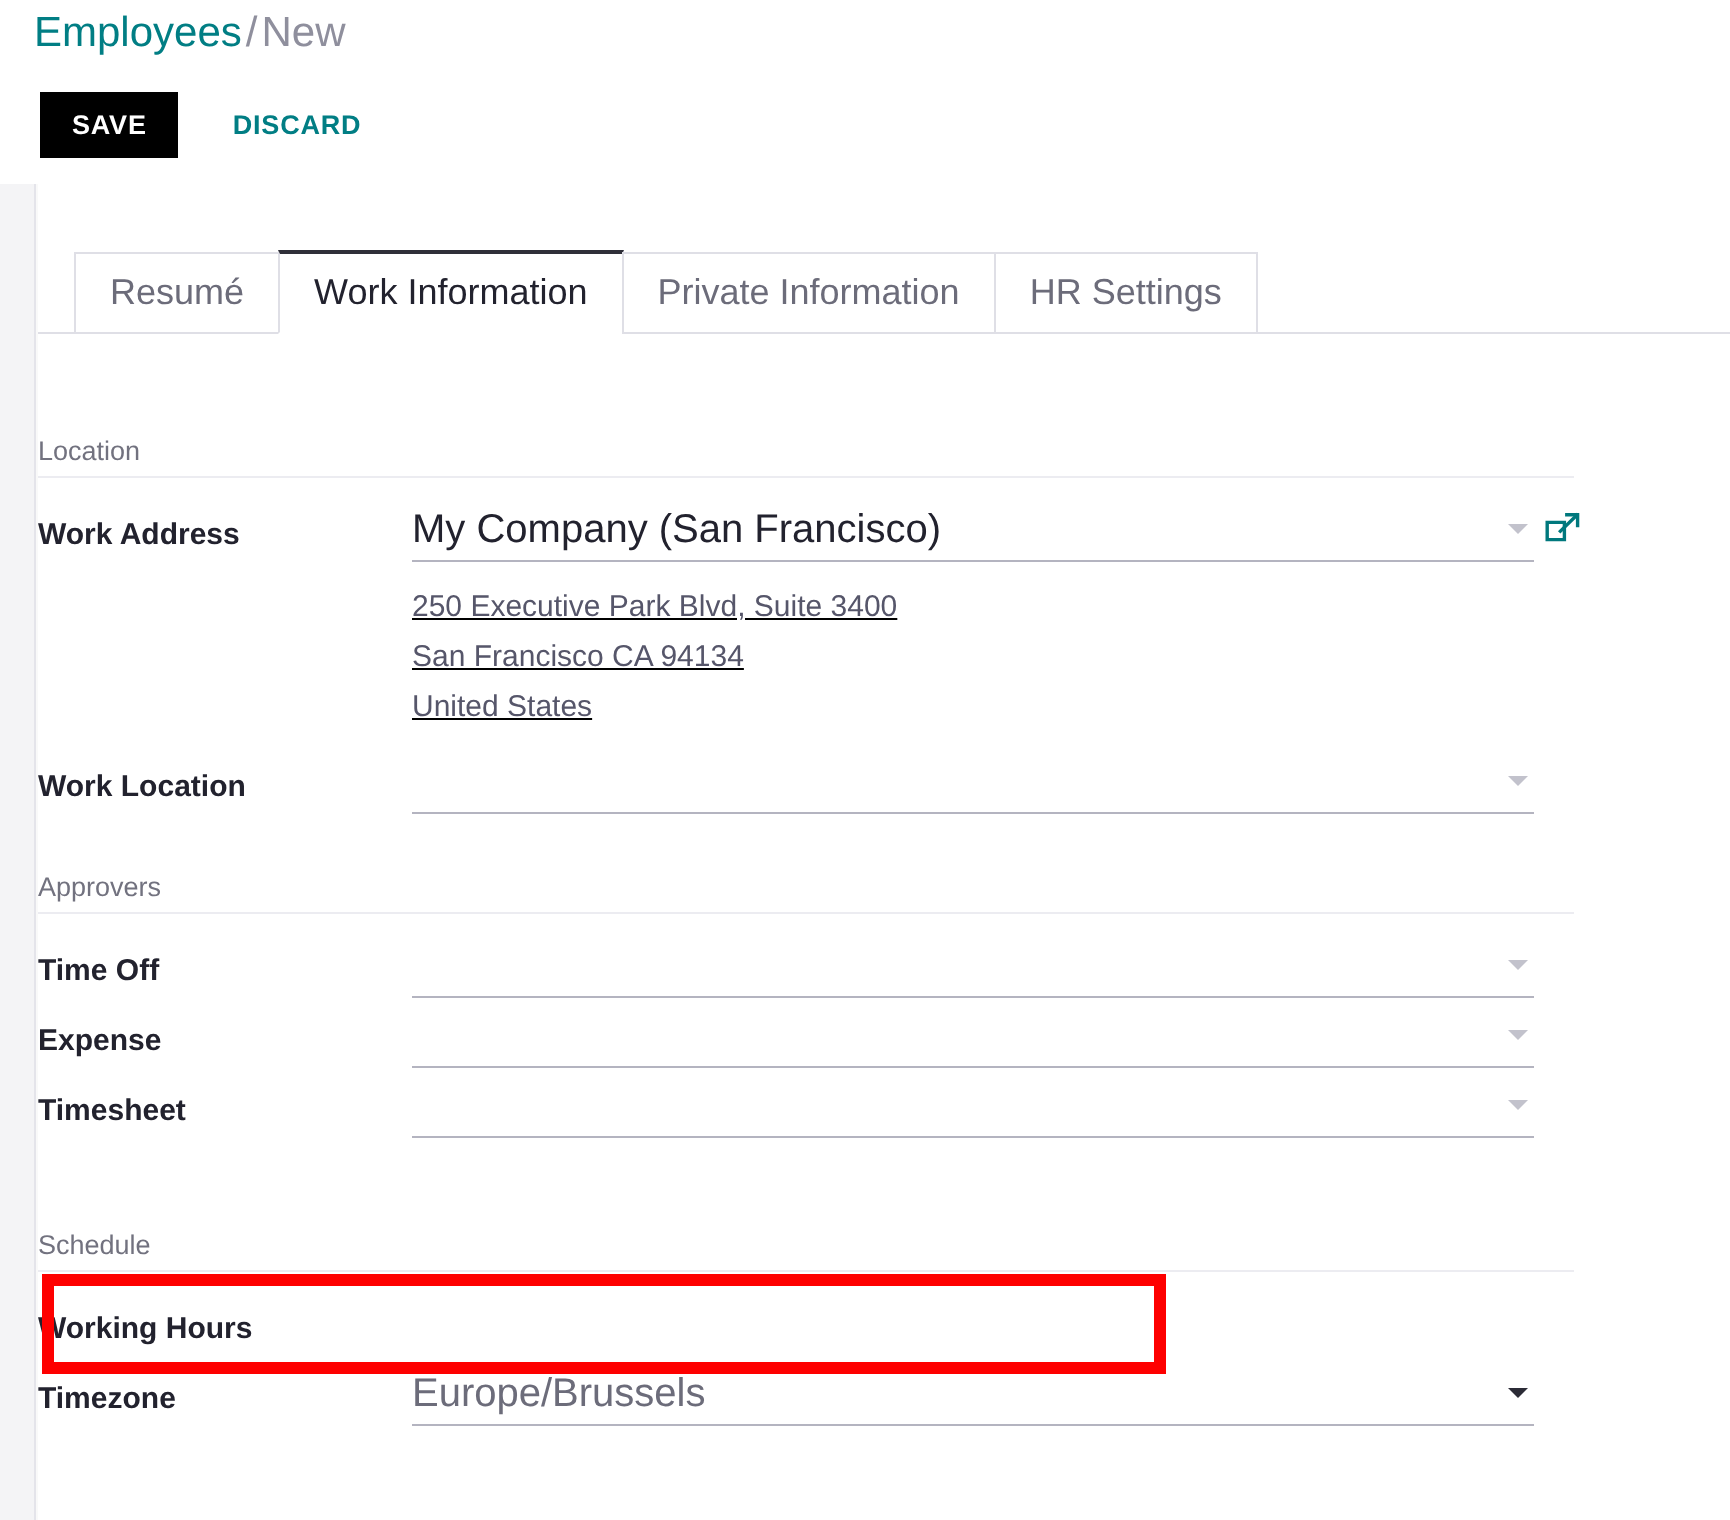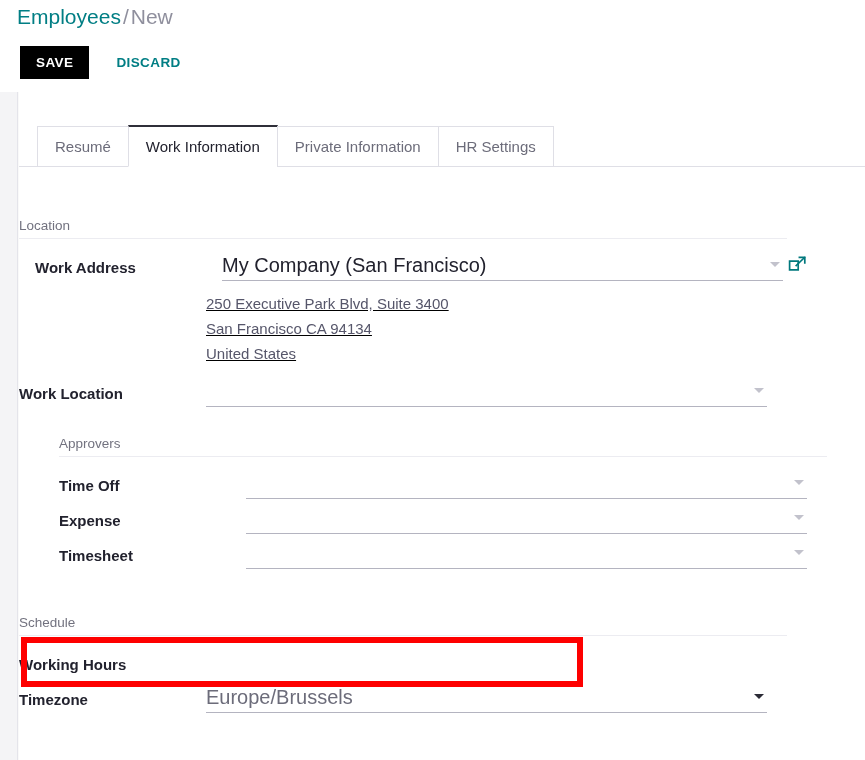--- a/index.html
+++ b/index.html
@@ -108,21 +108,21 @@
     background: #dfdfe6;
     z-index: 0;
   }
   .tab {
     position: relative;
     z-index: 1;
     height: 41px;
     display: flex;
     align-items: center;
     padding: 0 17px;
-    font-size: 15px;
+    font-size: 18px;
     color: #6c6c7a;
     background: #ffffff;
     border: 1px solid #dfdfe6;
     border-bottom: 1px solid #dfdfe6;
     cursor: pointer;
     white-space: nowrap;
   }
   .tab + .tab { margin-left: -1px; }
   .tab:first-child { margin-left: 18px; }
   .tab.active {
@@ -249,21 +249,21 @@
       <span>Private Information</span>
     </div>
     <div class="tab">
       <span>HR Settings</span>
     </div>
   </div>
 
   <div class="group" style="top:218px;">
     <div class="group-title">Location</div>
 
-    <div class="field-row" style="margin-top:11px;margin-left:16px;">
+    <div class="field-row" style="margin-top:11px;">
       <div class="field-label">Work Address</div>
       <div class="field-ctrl">
         <div class="field-input" placeholder="">My Company (San Francisco)</div>
         <span class="caret"></span>
         <span class="ext-link">
           <svg width="20" height="20" viewBox="0 0 20 20" fill="none">
             <path d="M4.2 7.2 h6.0 v8.6 h-8.6 v-8.6 h2.6" stroke="#00787d" stroke-width="1.7" fill="none" stroke-linecap="square"></path>
             <path d="M8.2 11.6 L16.4 3.6" stroke="#00787d" stroke-width="1.7" stroke-linecap="square"></path>
             <path d="M11.4 3.4 h5.4 v5.4" stroke="#00787d" stroke-width="1.7" fill="none" stroke-linecap="square" stroke-linejoin="miter"></path>
           </svg>
@@ -279,21 +279,21 @@
 
     <div class="field-row" style="margin-top:10px;">
       <div class="field-label">Work Location</div>
       <div class="field-ctrl">
         <div class="field-input empty" placeholder=""></div>
         <span class="caret"></span>
       </div>
     </div>
   </div>
 
-  <div class="group" style="top:436px;padding-left:40px;">
+  <div class="group" style="top:436px;">
     <div class="group-title">Approvers</div>
 
     <div class="field-row" style="margin-top:11px;">
       <div class="field-label">Time Off</div>
       <div class="field-ctrl">
         <div class="field-input empty" placeholder=""></div>
         <span class="caret"></span>
       </div>
     </div>
 

